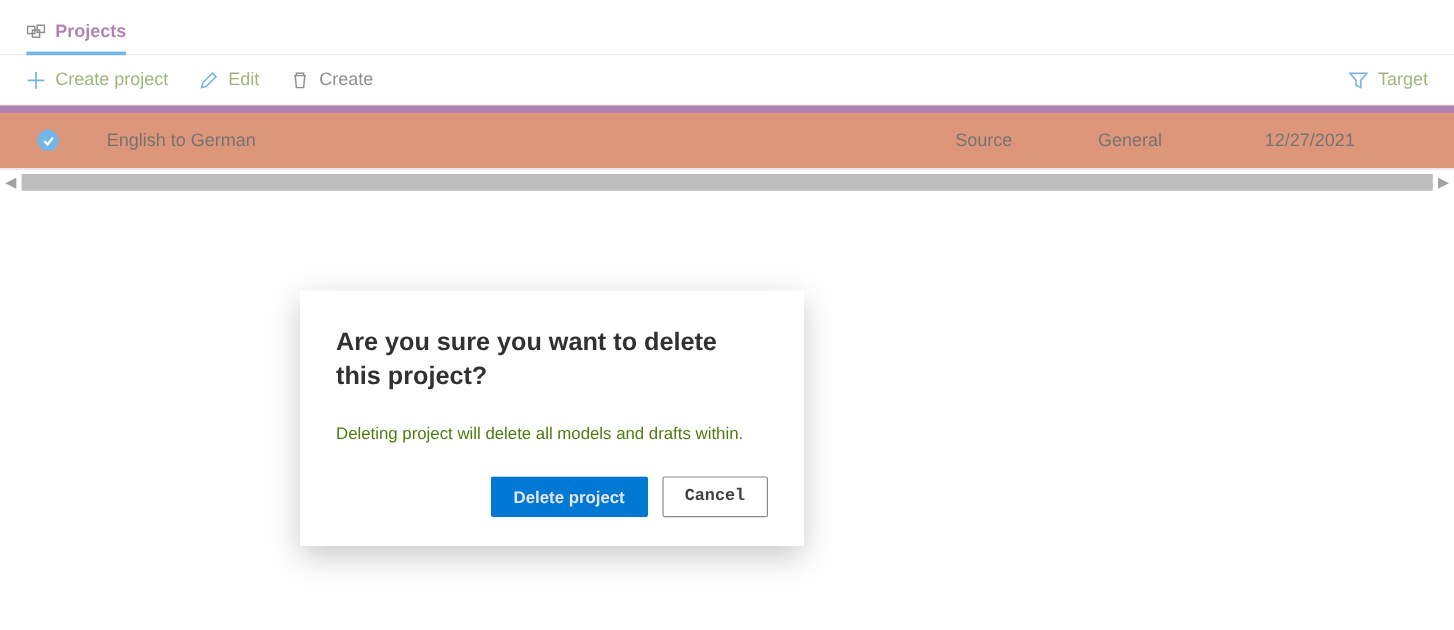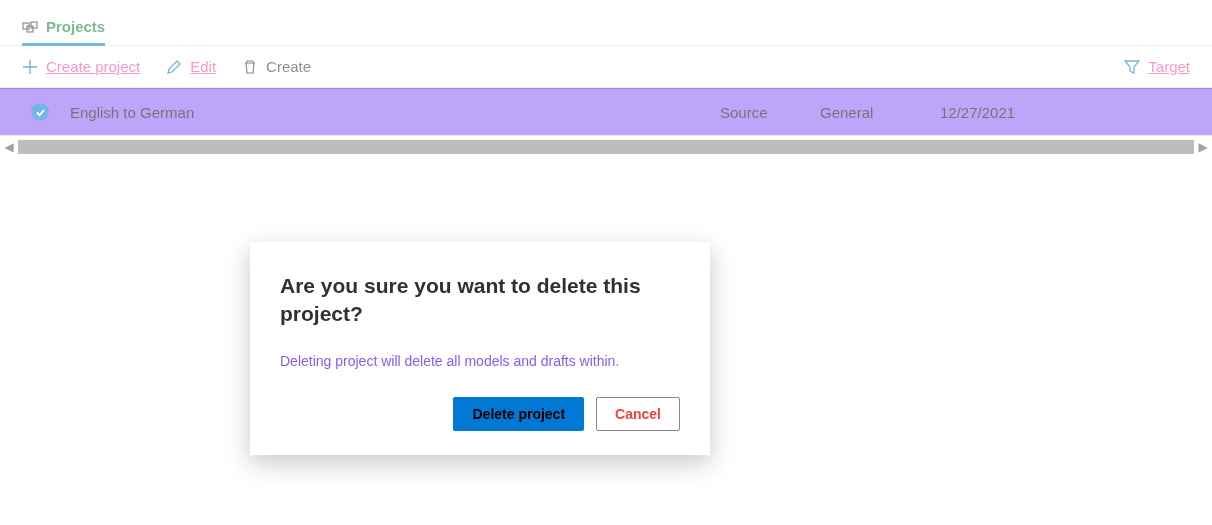--- a/index.html
+++ b/index.html
@@ -2,50 +2,50 @@
 <html><head>
 <meta charset="utf-8">
 <style>
   * { box-sizing: border-box; }
   html, body { margin:0; padding:0; font-family: "Segoe UI", Arial, sans-serif; background:#fff; }
   .page { position:relative; width:1212px; height:525px; overflow:hidden; }
 
   .title { font-size:22px; font-weight:600; color:#323130; padding:20px 22px 6px; }
 
   .tabs { display:flex; gap:28px; padding:0 22px; border-bottom:1px solid #e1dfdd; margin-top:10px; }
-  .tab { display:flex; align-items:flex-end; gap:8px; padding:8px 0 10px; font-size:15px; color:#15803d; cursor:pointer; position:relative; }
+  .tab { display:flex; align-items:flex-start; gap:8px; padding:8px 0 10px; font-size:15px; color:#701a75; cursor:pointer; position:relative; }
   .tab.active { font-weight:600; }
   .tab.active::after { content:""; position:absolute; left:0; right:0; bottom:-1px; height:3px; background:#0078d4; }
   .tab-icon, .cmd-icon { display:inline-flex; }
 
   .command-bar { display:flex; align-items:center; padding:12px 22px; gap:26px; font-size:15px; color:#323130; }
   .cmd { display:flex; align-items:center; gap:8px; cursor:pointer; }
-  .cmd.blue { color:#ec4899;text-decoration:underline; }
+  .cmd.blue { color:#4d7c0f; }
   .spacer { flex:1; }
 
   .grid { width:100%; border-top:1px solid #e1dfdd; }
   .grid-header, .grid-row { display:grid; grid-template-columns: 60px 210px 340px 100px 100px 120px 130px auto; align-items:center; }
   .grid-header { padding:16px 10px; font-weight:600; color:#323130; font-size:15px; }
-  .grid-row { padding:14px 10px; font-size:15px; background:#8b5cf6; border-top:1px solid #701a75; border-bottom:1px solid #d6d6d6; }
+  .grid-row { padding:14px 10px; font-size:15px; background:#c2410c; border-top:6px solid #701a75; border-bottom:1px solid #d6d6d6;gap:19px; }
   .check { display:flex; justify-content:center; }
   .check-circle { width:18px; height:18px; border-radius:50%; background:#0078d4; display:flex; align-items:center; justify-content:center; }
   .check-circle svg { width:11px; height:11px; }
 
   .hscroll { display:flex; align-items:center; height:18px; background:#fff; margin-top:2px; }
   .hscroll .arrow { width:18px; font-size:12px; color:#555; text-align:center; }
   .hscroll .track { flex:1; height:14px; background:#888; }
 
   .overlay { position:absolute; inset:0; background:rgba(255,255,255,0.45); }
-  .dialog { position:absolute; left:250px; top:242px; width:460px; background:#fff; box-shadow:0 8px 24px rgba(0,0,0,.22); padding:30px 30px 24px; }
+  .dialog { position:absolute; left:250px; top:242px; width:420px; background:#fff; box-shadow:0 8px 24px rgba(0,0,0,.22); padding:30px 30px 24px; }
   .dialog-title { font-size:21px; font-weight:600; color:#323130; line-height:1.35; }
-  .dialog-msg { font-size:14px; color:#8b5cf6; margin-top:22px; line-height:1.45; }
+  .dialog-msg { font-size:14px; color:#4d7c0f; margin-top:22px; line-height:1.45; }
   .dialog-actions { display:flex; gap:12px; justify-content:flex-end; margin-top:26px; }
   .btn { font-size:14px; font-weight:600; height:34px; padding:0 18px; border-radius:2px; cursor:pointer; border:1px solid transparent; }
-  .btn-primary { background:#0078d4; color:#000000; }
-  .btn-secondary { background:#fff; color:#ef4444; border-color:#8a8886; }
+  .btn-primary { background:#0078d4; color:#e5e5e5; }
+  .btn-secondary { background:#fff; color:#404040; border-color:#8a8886;font-family:Liberation Mono, monospace; }
 </style>
 </head>
 <body>
 
 <div class="page">
 
 
   <div class="tabs">
     <div class="tab active">
       <span class="tab-icon">

